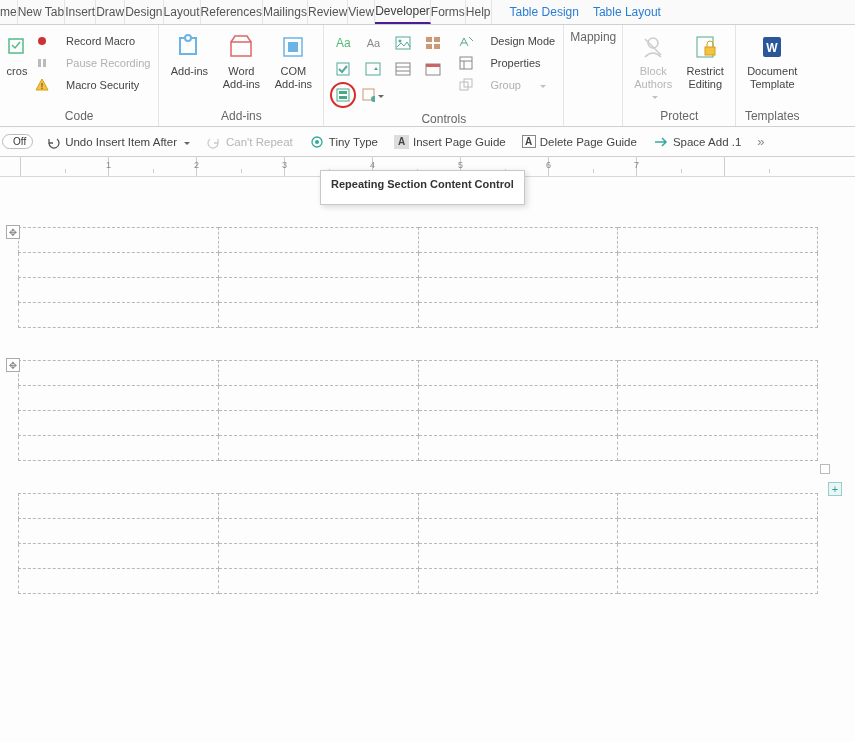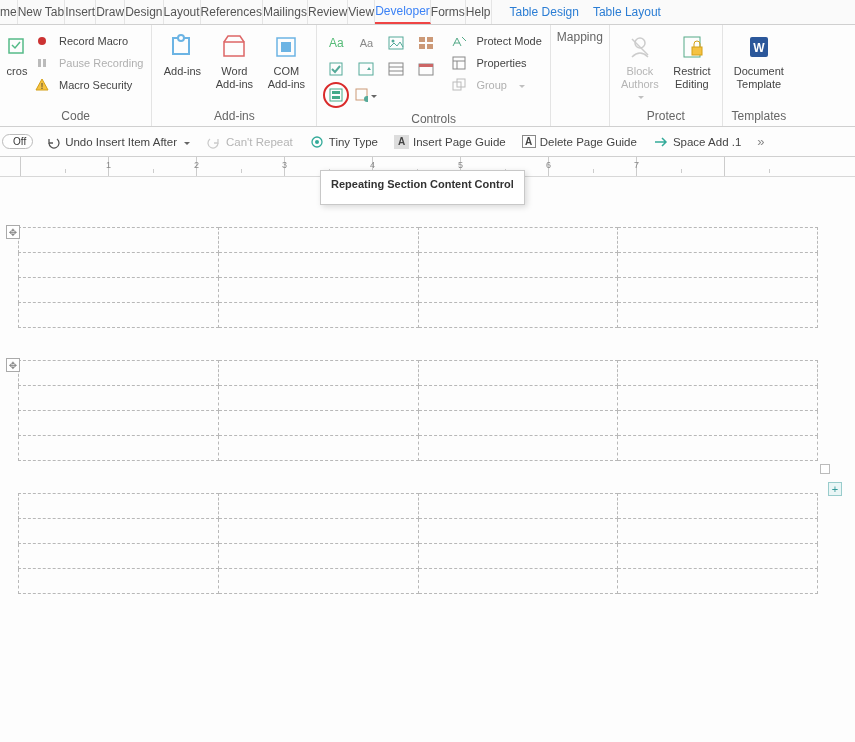--- a/index.html
+++ b/index.html
@@ -1,36 +1,36 @@
 <!DOCTYPE html>
 <html><head>
 <meta charset="utf-8">
 <style>
   * { box-sizing: border-box; margin: 0; padding: 0; }
   body { font-family: "Segoe UI", Arial, sans-serif; font-size: 12px; color: #333; background: #fff; width: 855px; overflow: hidden; }
   
   
   .tabbar { display: flex; height: 25px; border-bottom: 1px solid #d0d0d0; background: #fafafa; align-items: stretch; padding-left: 0; }
   .tab { padding: 4px 0; cursor: pointer; color: #555; border-right: 1px solid #e5e5e5; display: flex; align-items: center; white-space: nowrap; }
-  .tab.active { color: #3b82f6; border-bottom: 2px solid #ef4444; font-weight: 500; }
+  .tab.active { color: #404040; border-bottom: 2px solid #4c1d95; font-weight: 500; }
   .tab.contextual { color: #2b7dd4; }
   
   
   .ribbon { display: flex; height: 102px; background: #fdfdfd; border-bottom: 1px solid #d0d0d0; }
   .group { display: flex; flex-direction: column; align-items: center; border-right: 1px solid #e4e4e4; padding: 3px 6px 0 6px; }
   .group-body { display: flex; align-items: flex-start; gap: 4px; flex: 1; }
   .group-label { font-size: 12px; color: #666; padding: 2px 0 3px; }
   
   .bigbtn { display: flex; flex-direction: column; align-items: center; width: 48px; padding-top: 3px; cursor: pointer; text-align: center; line-height: 1.15; }
   .bigbtn .ico { width: 32px; height: 32px; margin-bottom: 2px; display: flex; align-items: center; justify-content: center; }
   .bigbtn .lbl { font-size: 11px; color: #444; }
   .bigbtn.disabled .lbl { color: #b5b5b5; }
   
   .smlist { display: flex; flex-direction: column; gap: 4px; padding-top: 4px; }
-  .smbtn { display: flex; align-items: center; gap: 9px; font-size: 11px; color: #444; cursor: pointer; padding: 1px 2px; white-space: nowrap; }
+  .smbtn { display: flex; align-items: center; gap: 16px; font-size: 11px; color: #444; cursor: pointer; padding: 1px 2px; white-space: nowrap; }
   .smbtn.disabled { color: #b0b0b0; }
   .smico { width: 16px; height: 16px; display: inline-flex; align-items: center; justify-content: center; }
   
   .ctrlgrid { display: grid; grid-template-columns: repeat(4, 22px); grid-template-rows: repeat(3, 22px); gap: 4px 8px; padding: 4px 2px; }
   .ctrlcell { width: 22px; height: 22px; display: flex; align-items: center; justify-content: center; cursor: pointer; }
   .circled { border: 2.5px solid #d92a2a; border-radius: 50%; width: 26px; height: 26px; margin: -2px; }
   
   
   .qat { display: flex; align-items: center; height: 30px; background: #fdfdfd; border-bottom: 1px solid #d0d0d0; padding-left: 2px; gap: 8px; }
   .qatbtn { display: flex; align-items: center; gap: 4px; font-size: 11.5px; color: #444; cursor: pointer; padding: 2px 4px; }
@@ -232,21 +232,21 @@
           </div>
       </div>
       <div class="smlist" style="padding-left:6px">
         <div class="smbtn">
           <span class="smico">
               <svg width="16" height="14">
                 <path d="M2 12 L6 4 L10 12 M3 9 H9" stroke="#5a8" fill="none"></path>
                 <path d="M11 3 L15 7" stroke="#5a8"></path>
               </svg>
             </span>
-          <span>Protect Mode</span>
+          <span>Design Mode</span>
         </div>
         <div class="smbtn">
           <span class="smico">
               <svg width="14" height="14">
                 <rect x="1" y="1" width="12" height="12" fill="none" stroke="#888"></rect>
                 <line x1="1" y1="5" x2="13" y2="5" stroke="#888"></line>
                 <line x1="5" y1="5" x2="5" y2="13" stroke="#888"></line>
               </svg>
             </span>
           <span>Properties</span>

